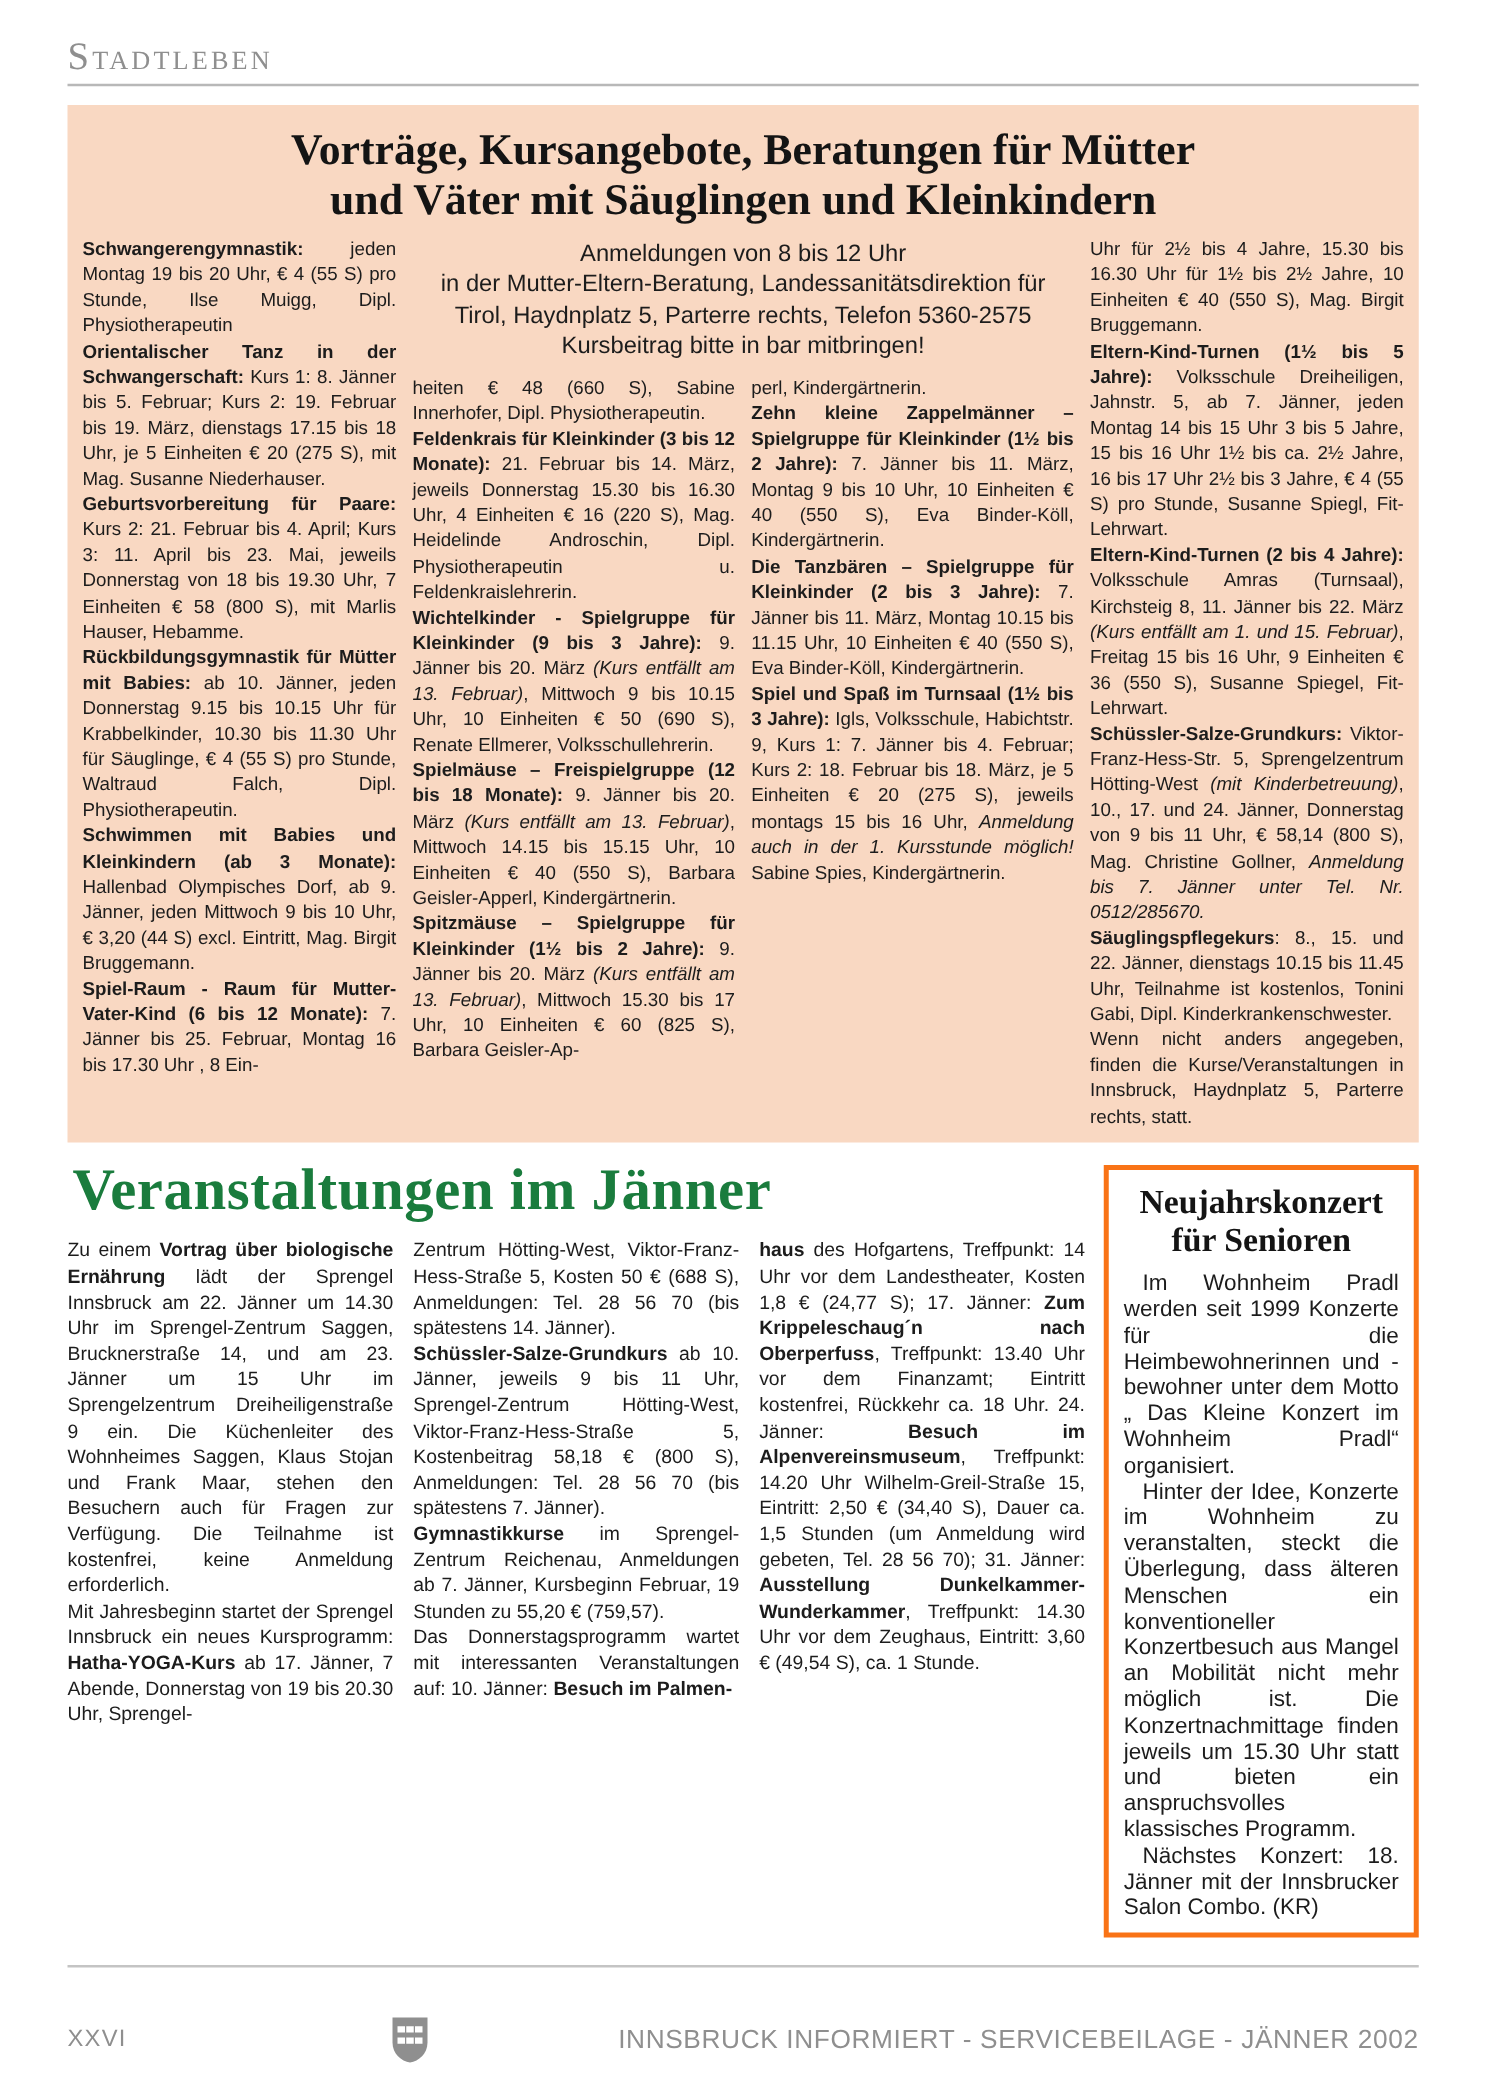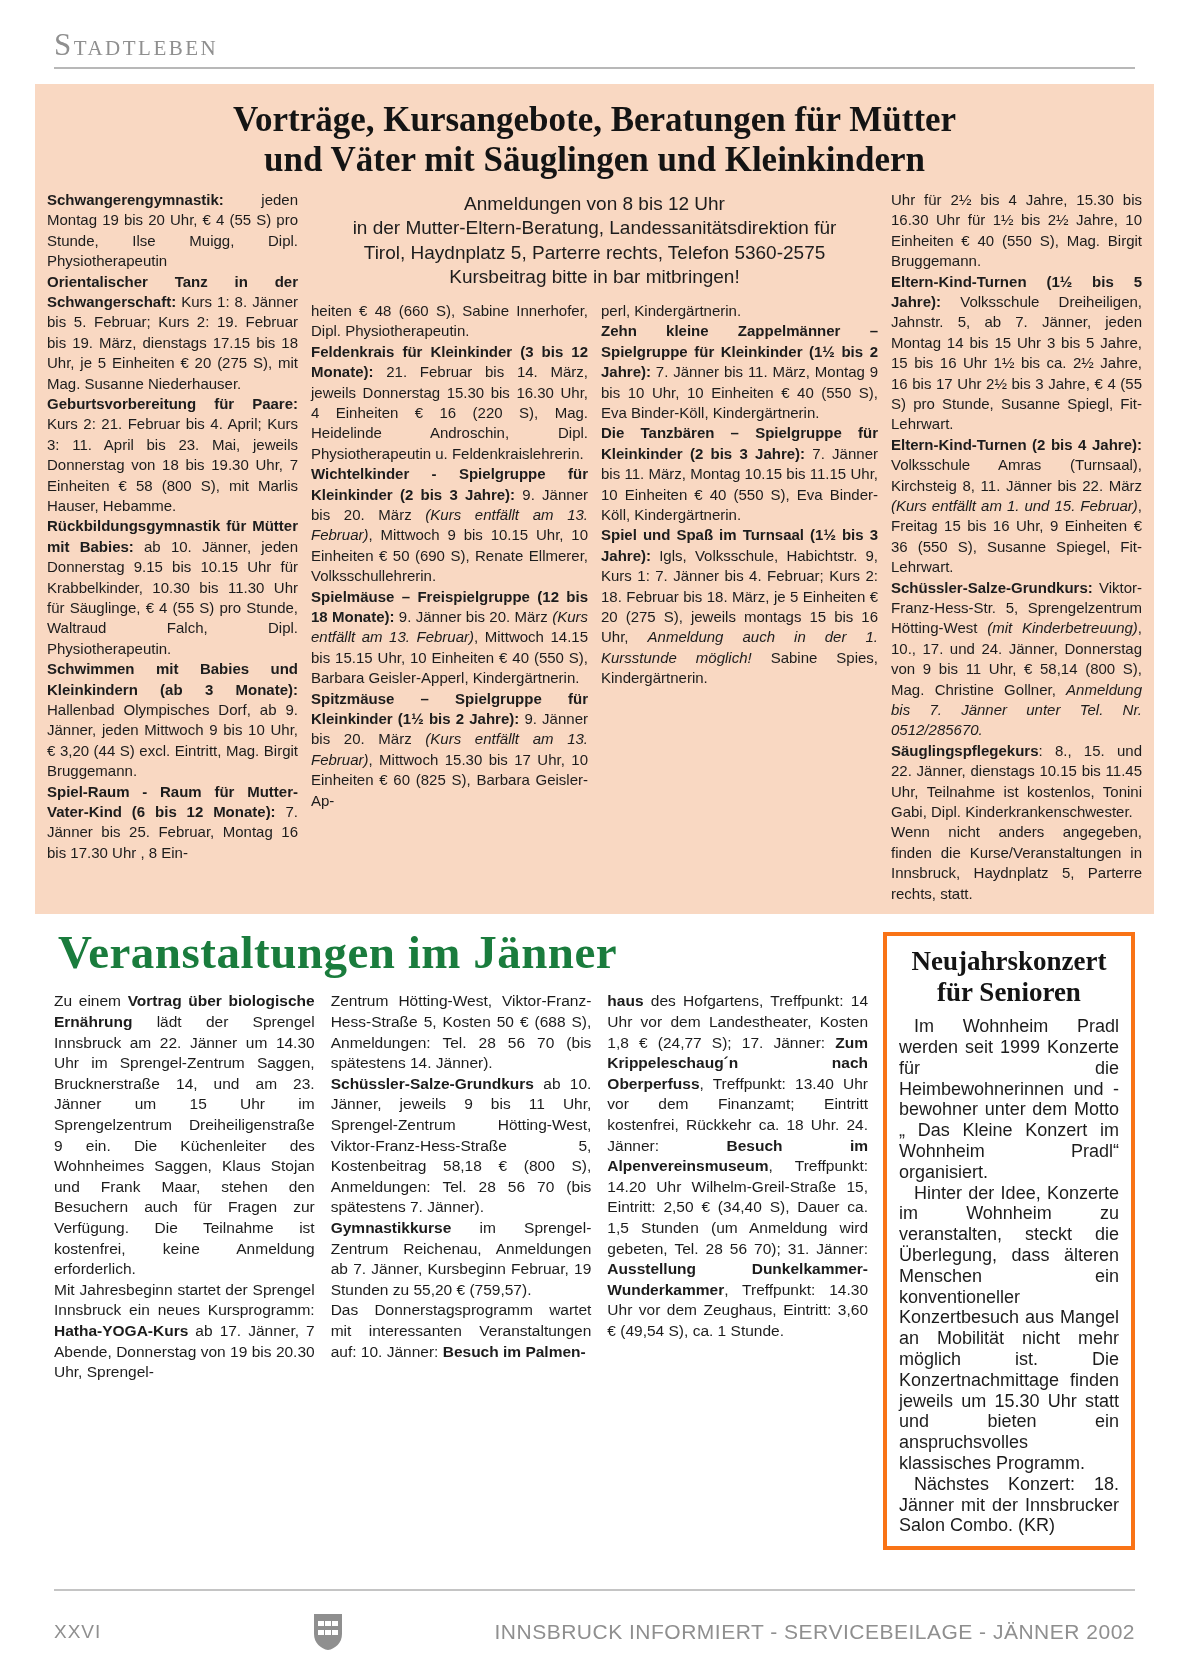--- a/index.html
+++ b/index.html
@@ -18,21 +18,21 @@
   }
   .masthead-wrap{
     margin:28px 54px 4px;border-bottom:2px solid var(--rule-gray);padding-bottom:5px;
   }
   .masthead{
     font-family:"Liberation Serif",serif;color:var(--muted-gray);
     font-size:21px;letter-spacing:2.5px;line-height:1.1;
   }
   .masthead::first-letter{font-size:31px;}
   .notice-box{
-    margin:15px 35px 0;background:var(--notice-bg);
+    margin:15px 54px 0;background:var(--notice-bg);
     padding:16px 12px 10px;
   }
   .notice-title{
     font-family:"Liberation Serif",serif;font-weight:bold;text-align:center;
     font-size:35px;line-height:1.14;color:#141414;margin:0;
   }
   .box-cols{display:flex;gap:13px;margin-top:10px;}
   .bcol{
     flex:0 0 251px;font-size:15px;line-height:20.4px;text-align:justify;
   }
@@ -61,21 +61,21 @@
   }
   .concert-title{
     font-family:"Liberation Serif",serif;font-weight:bold;text-align:center;
     font-size:27px;line-height:1.15;margin:2px 0 8px;color:#141414;
   }
   .concert-box .entry{
     font-size:18px;line-height:20.8px;text-align:justify;text-indent:15px;
   }
   .footer{
     position:absolute;left:54px;right:54px;bottom:14px;
-    border-top:2px solid #c4c4c4;padding-top:22px;
+    border-top:2px solid #c4c4c4;padding-top:39px;
     display:flex;align-items:center;margin-top:12px;
   }
   .page-num{color:var(--muted-gray);font-size:19px;letter-spacing:1px;}
   .crest{margin-left:212px;line-height:0;}
   .credit{
     margin-left:auto;color:var(--muted-gray);font-size:21px;letter-spacing:0.5px;
   }
 </style>
 </head>
 <body>
@@ -102,21 +102,21 @@
       <div class="announce">
         <div>Anmeldungen von 8 bis 12 Uhr</div>
         <div>in der Mutter-Eltern-Beratung, Landessanitätsdirektion für</div>
         <div>Tirol, Haydnplatz 5, Parterre rechts, Telefon 5360-2575</div>
         <div>Kursbeitrag bitte in bar mitbringen!</div>
       </div>
       <div class="bmid-cols">
         <div class="bcol">
             <p class="entry"><span>heiten € 48 (660 S), Sabine Innerhofer, Dipl. Physiotherapeutin.</span></p>
             <p class="entry"><span class="b">Feldenkrais für Kleinkinder (3 bis 12 Monate):</span><span> 21. Februar bis 14. März, jeweils Donnerstag 15.30 bis 16.30 Uhr, 4 Einheiten € 16 (220 S), Mag. Heidelinde Androschin, Dipl. Physiotherapeutin u. Feldenkraislehrerin.</span></p>
-            <p class="entry"><span class="b">Wichtelkinder - Spielgruppe für Kleinkinder (2 bis 3 Jahre):</span><span> 9. Jänner bis 20. März </span><span class="i">(Kurs entfällt am 13. Februar)</span><span>, Mittwoch 9 bis 10.15 Uhr, 10 Einheiten € 50 (690 S), Renate Ellmerer, Volksschullehrerin.</span></p>
+            <p class="entry"><span class="b">Wichtelkinder - Spielgruppe für Kleinkinder (9 bis 3 Jahre):</span><span> 9. Jänner bis 20. März </span><span class="i">(Kurs entfällt am 13. Februar)</span><span>, Mittwoch 9 bis 10.15 Uhr, 10 Einheiten € 50 (690 S), Renate Ellmerer, Volksschullehrerin.</span></p>
             <p class="entry"><span class="b">Spielmäuse – Freispielgruppe (12 bis 18 Monate):</span><span> 9. Jänner bis 20. März </span><span class="i">(Kurs entfällt am 13. Februar)</span><span>, Mittwoch 14.15 bis 15.15 Uhr, 10 Einheiten € 40 (550 S), Barbara Geisler-Apperl, Kindergärtnerin.</span></p>
             <p class="entry"><span class="b">Spitzmäuse – Spielgruppe für Kleinkinder (1½ bis 2 Jahre):</span><span> 9. Jänner bis 20. März </span><span class="i">(Kurs entfällt am 13. Februar)</span><span>, Mittwoch 15.30 bis 17 Uhr, 10 Einheiten € 60 (825 S), Barbara Geisler-Ap-</span></p>
           </div>
         <div class="bcol">
             <p class="entry"><span>perl, Kindergärtnerin.</span></p>
             <p class="entry"><span class="b">Zehn kleine Zappelmänner – Spielgruppe für Kleinkinder (1½ bis 2 Jahre):</span><span> 7. Jänner bis 11. März, Montag 9 bis 10 Uhr, 10 Einheiten € 40 (550 S), Eva Binder-Köll, Kindergärtnerin.</span></p>
             <p class="entry"><span class="b">Die Tanzbären – Spielgruppe für Kleinkinder (2 bis 3 Jahre):</span><span> 7. Jänner bis 11. März, Montag 10.15 bis 11.15 Uhr, 10 Einheiten € 40 (550 S), Eva Binder-Köll, Kindergärtnerin.</span></p>
             <p class="entry"><span class="b">Spiel und Spaß im Turnsaal (1½ bis 3 Jahre):</span><span> Igls, Volksschule, Habichtstr. 9, Kurs 1: 7. Jänner bis 4. Februar; Kurs 2: 18. Februar bis 18. März, je 5 Einheiten € 20 (275 S), jeweils montags 15 bis 16 Uhr, </span><span class="i">Anmeldung auch in der 1. Kursstunde möglich!</span><span> Sabine Spies, Kindergärtnerin.</span></p>
           </div>
       </div>

